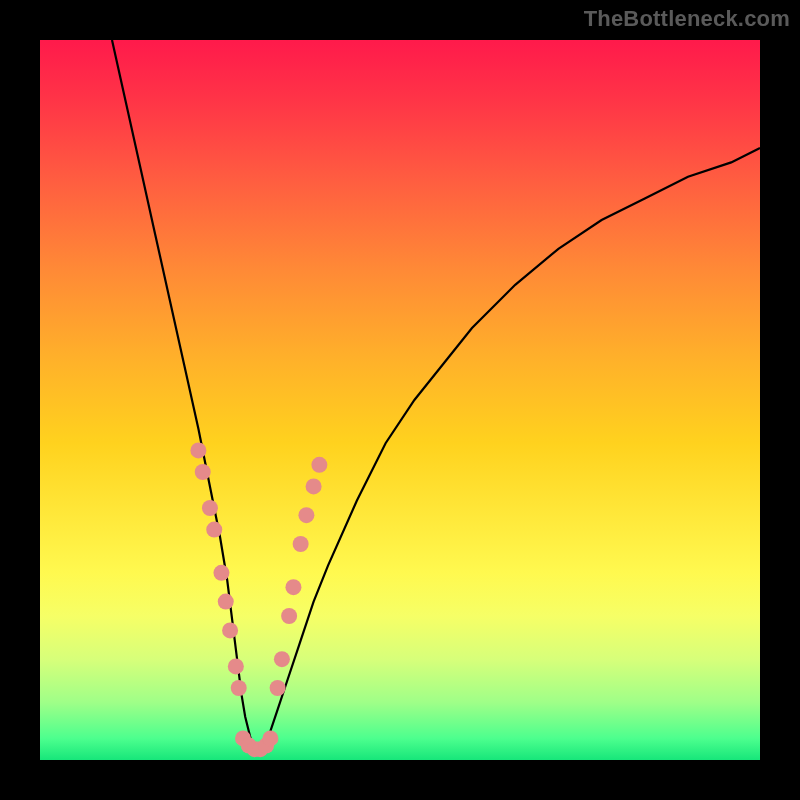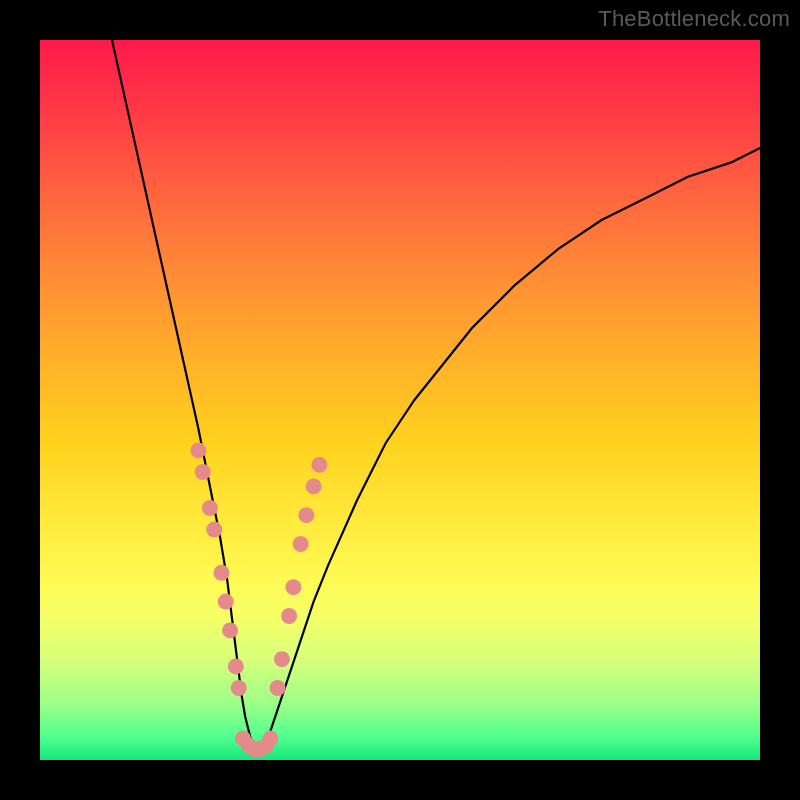--- a/index.html
+++ b/index.html
@@ -37,21 +37,21 @@
     left: 0; top: 0; width: 720px; height: 720px;
   }
   .curve-path { fill: none; stroke: #000; stroke-width: 2.2; }
   .dot { fill: #e58a8a; }
   .watermark {
     position: absolute;
     top: 6px;
     right: 10px;
     font-family: Arial, Helvetica, sans-serif;
     font-size: 22px;
-    font-weight: 400;
+    font-weight: 700;
     color: #5a5a5a;
     letter-spacing: 0.2px;
     user-select: none;
   }
 </style>
 </head>
 <body>
 
 <div class="stage">
   <div class="watermark">TheBottleneck.com</div>

